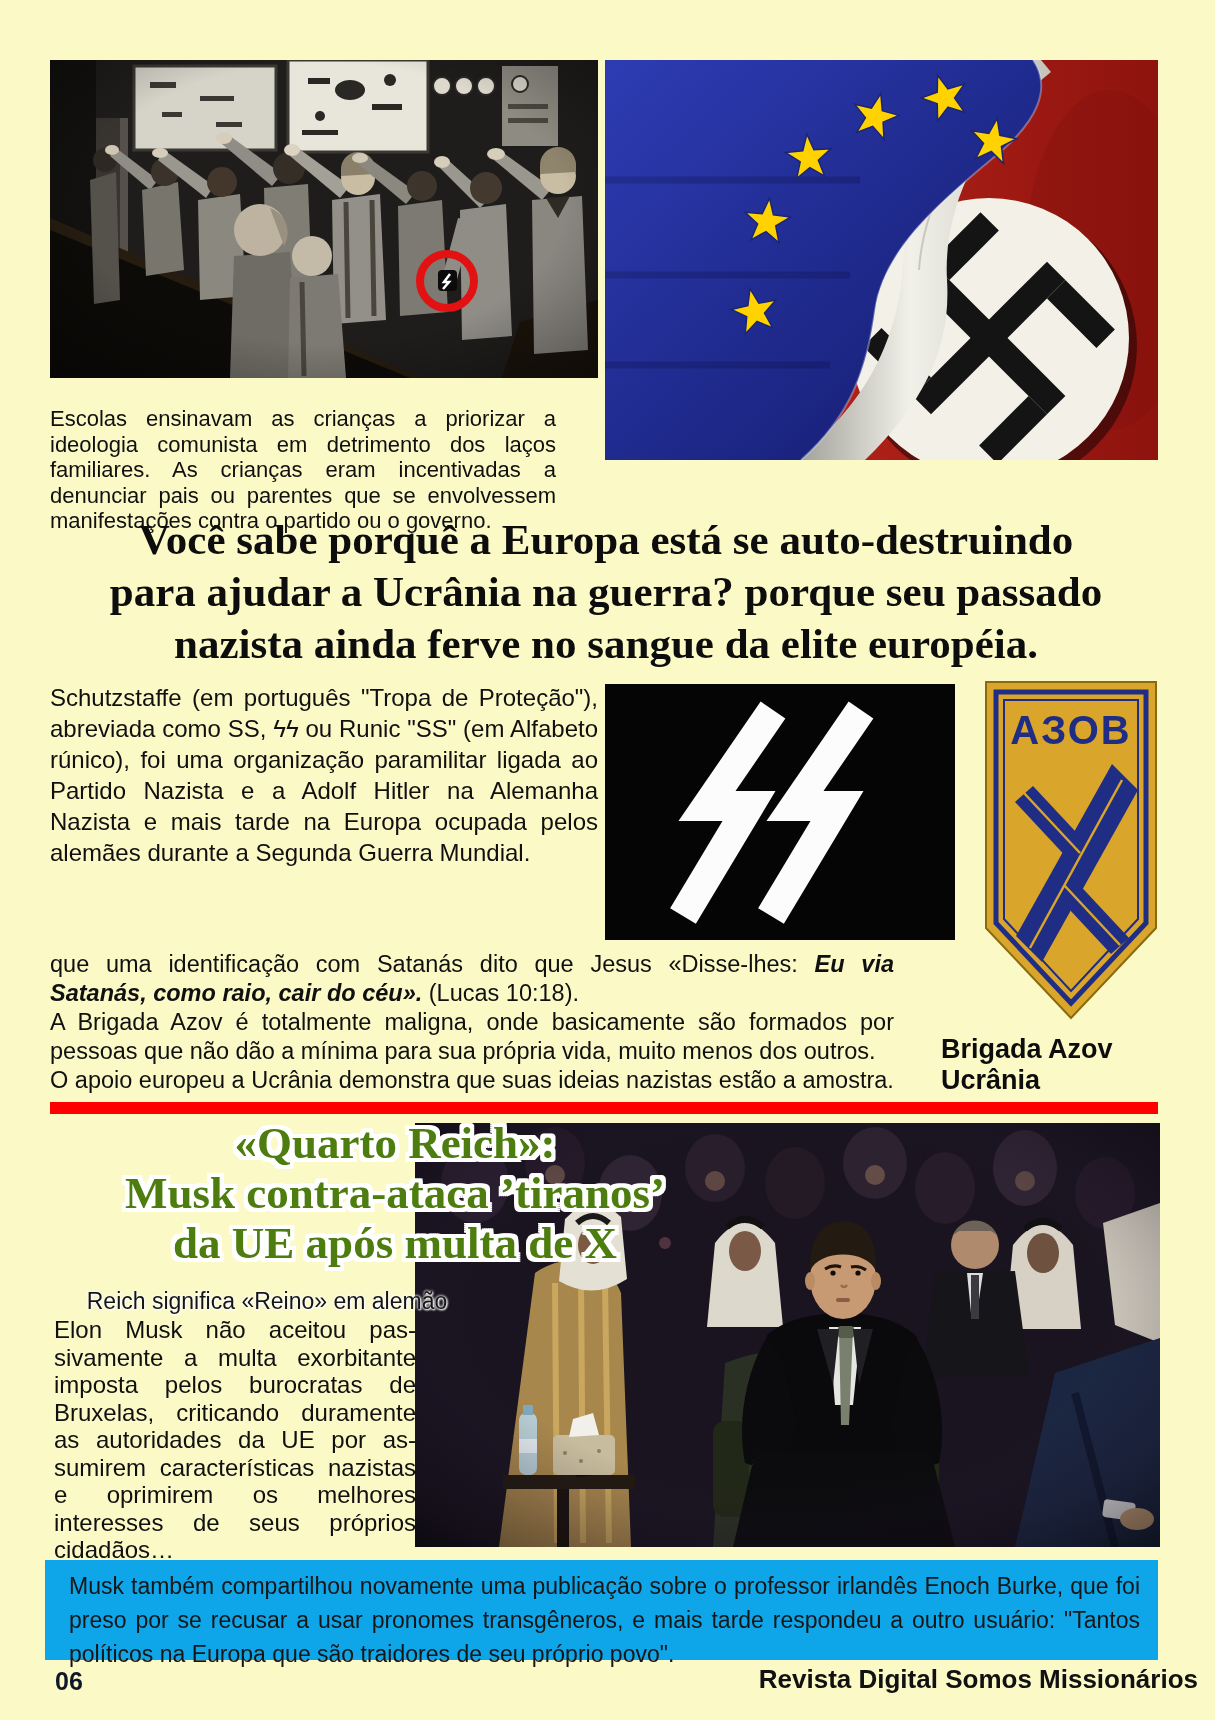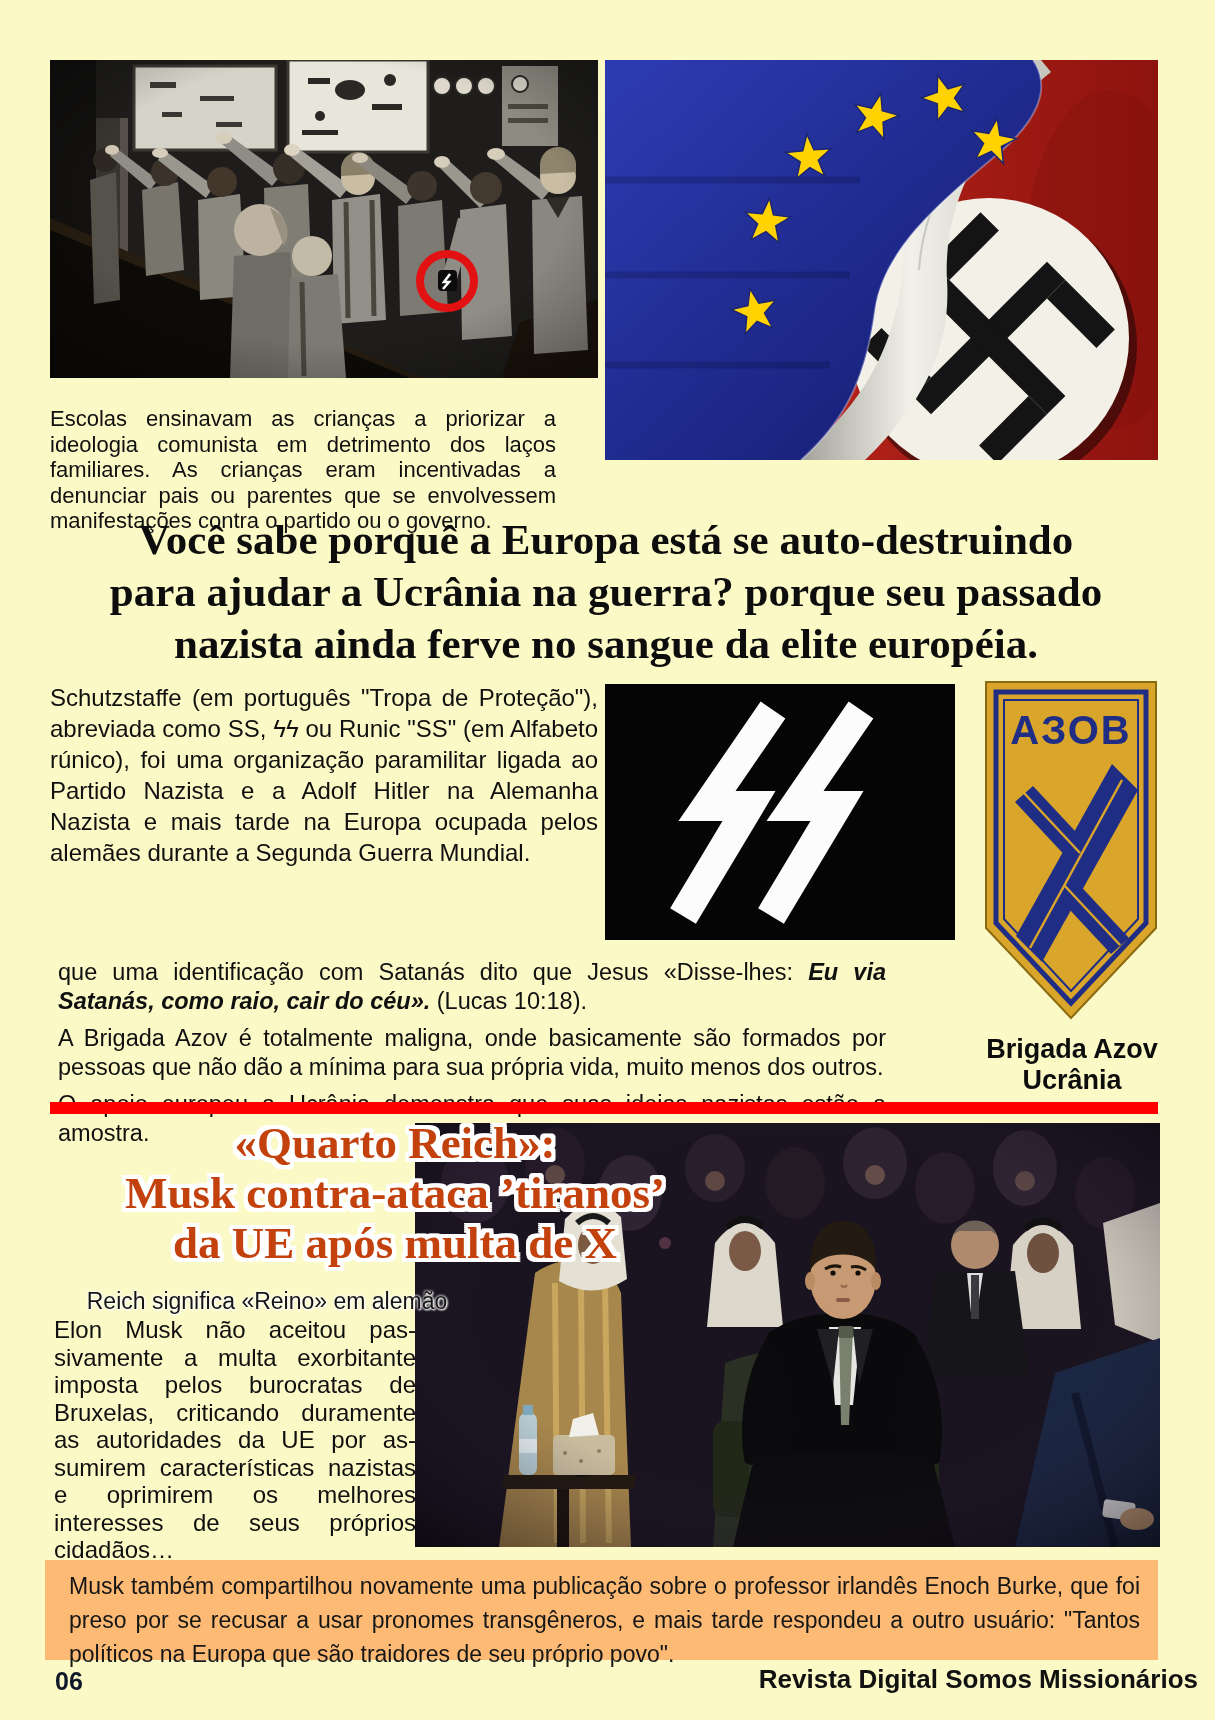--- a/index.html
+++ b/index.html
@@ -13,45 +13,45 @@
 
   .caption{left:50px;top:384px;width:506px;font-size:22px;line-height:25.5px;text-align:justify;}
 
   .headline{left:28px;top:514px;width:1156px;text-align:center;
             font-family:"Liberation Serif","DejaVu Serif",serif;
             font-size:43px;line-height:52px;font-weight:700;color:#0d0d0d;}
 
   .ss-col{left:50px;top:682px;width:548px;font-size:24px;line-height:31px;text-align:justify;}
   .ss-box{left:605px;top:684px;width:350px;height:256px;}
   .azov-emblem{left:980px;top:676px;width:182px;height:348px;}
-  .azov-caption{left:941px;top:1034px;width:262px;text-align:center;font-weight:700;
+  .azov-caption{left:941px;top:1034px;width:262px;text-align:left;font-weight:700;
                 font-size:27px;line-height:31px;color:#0d0d0d;}
 
   .p2-intro{left:50px;top:918px;width:556px;font-size:24px;}
   .wide-text{left:50px;top:950px;width:844px;font-size:23.5px;line-height:29px;text-align:justify;}
-  .wide-text p{margin:8px;}
+  .wide-text p{margin:0;}
   .bi{font-weight:700;font-style:italic;}
   .b{font-weight:700;}
 
   .red-line{left:50px;top:1102px;width:1108px;height:12px;background:#FF0000;}
 
   .musk-photo{left:415px;top:1123px;width:745px;height:424px;z-index:1;}
   .quarto-headline{left:55px;top:1118px;width:680px;z-index:4;
       font-family:"Liberation Serif","DejaVu Serif",serif;font-size:45px;line-height:50px;
-      font-weight:700;color:#c2410c;
+      font-weight:700;color:#4d7c0f;
       text-shadow:-4px -4px 0 #fff,4px -4px 0 #fff,-4px 4px 0 #fff,4px 4px 0 #fff,
                   -4px 0 0 #fff,4px 0 0 #fff,0 -4px 0 #fff,0 4px 0 #fff,
                   -2px -4px 0 #fff,2px -4px 0 #fff,-2px 4px 0 #fff,2px 4px 0 #fff,
                   -4px -2px 0 #fff,4px -2px 0 #fff,-4px 2px 0 #fff,4px 2px 0 #fff;}
   .subhead{left:57px;top:1288px;width:420px;font-size:23px;color:#151515;z-index:4;
            text-shadow:0 0 3px #fff,0 0 3px #fff,1px 1px 2px #fff;}
   .musk-col{left:50px;top:1312px;width:362px;font-size:24px;line-height:27.5px;
             text-align:justify;z-index:2;}
 
-  .quote-box{left:45px;top:1560px;width:1113px;height:100px;background:#fdba74;z-index:5;
+  .quote-box{left:45px;top:1560px;width:1113px;height:100px;background:#0ea5e9;z-index:5;
              box-sizing:border-box;padding:9px 18px 8px 24px;font-size:23px;line-height:34px;
              color:#161616;text-align:justify;}
 
   .page-num{left:55px;top:1667px;font-weight:700;font-size:25px;color:#0f172a;}
   .mag-title{right:57px;top:1664px;font-weight:700;font-size:26px;color:#111;}
 </style>
 </head>
 <body>
 
 <div class="page">

